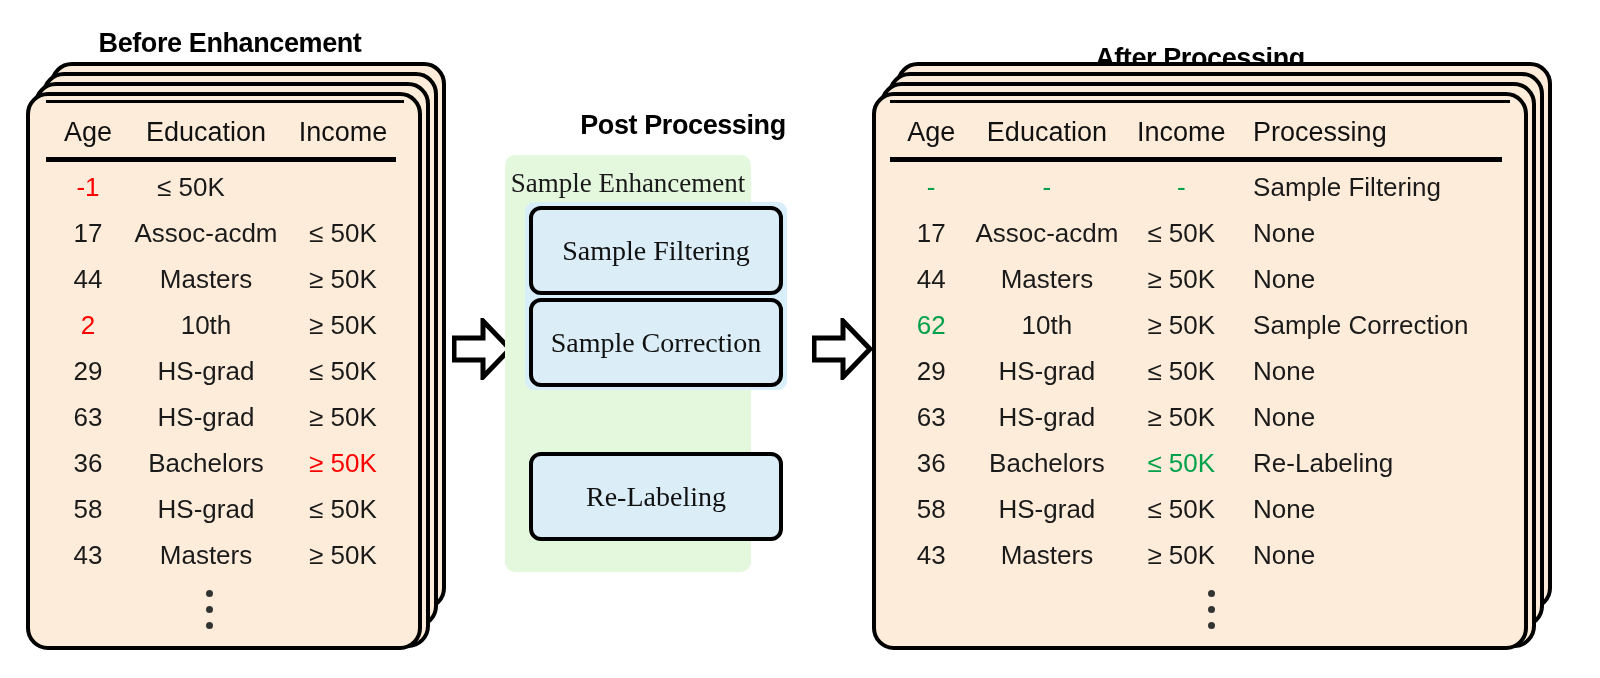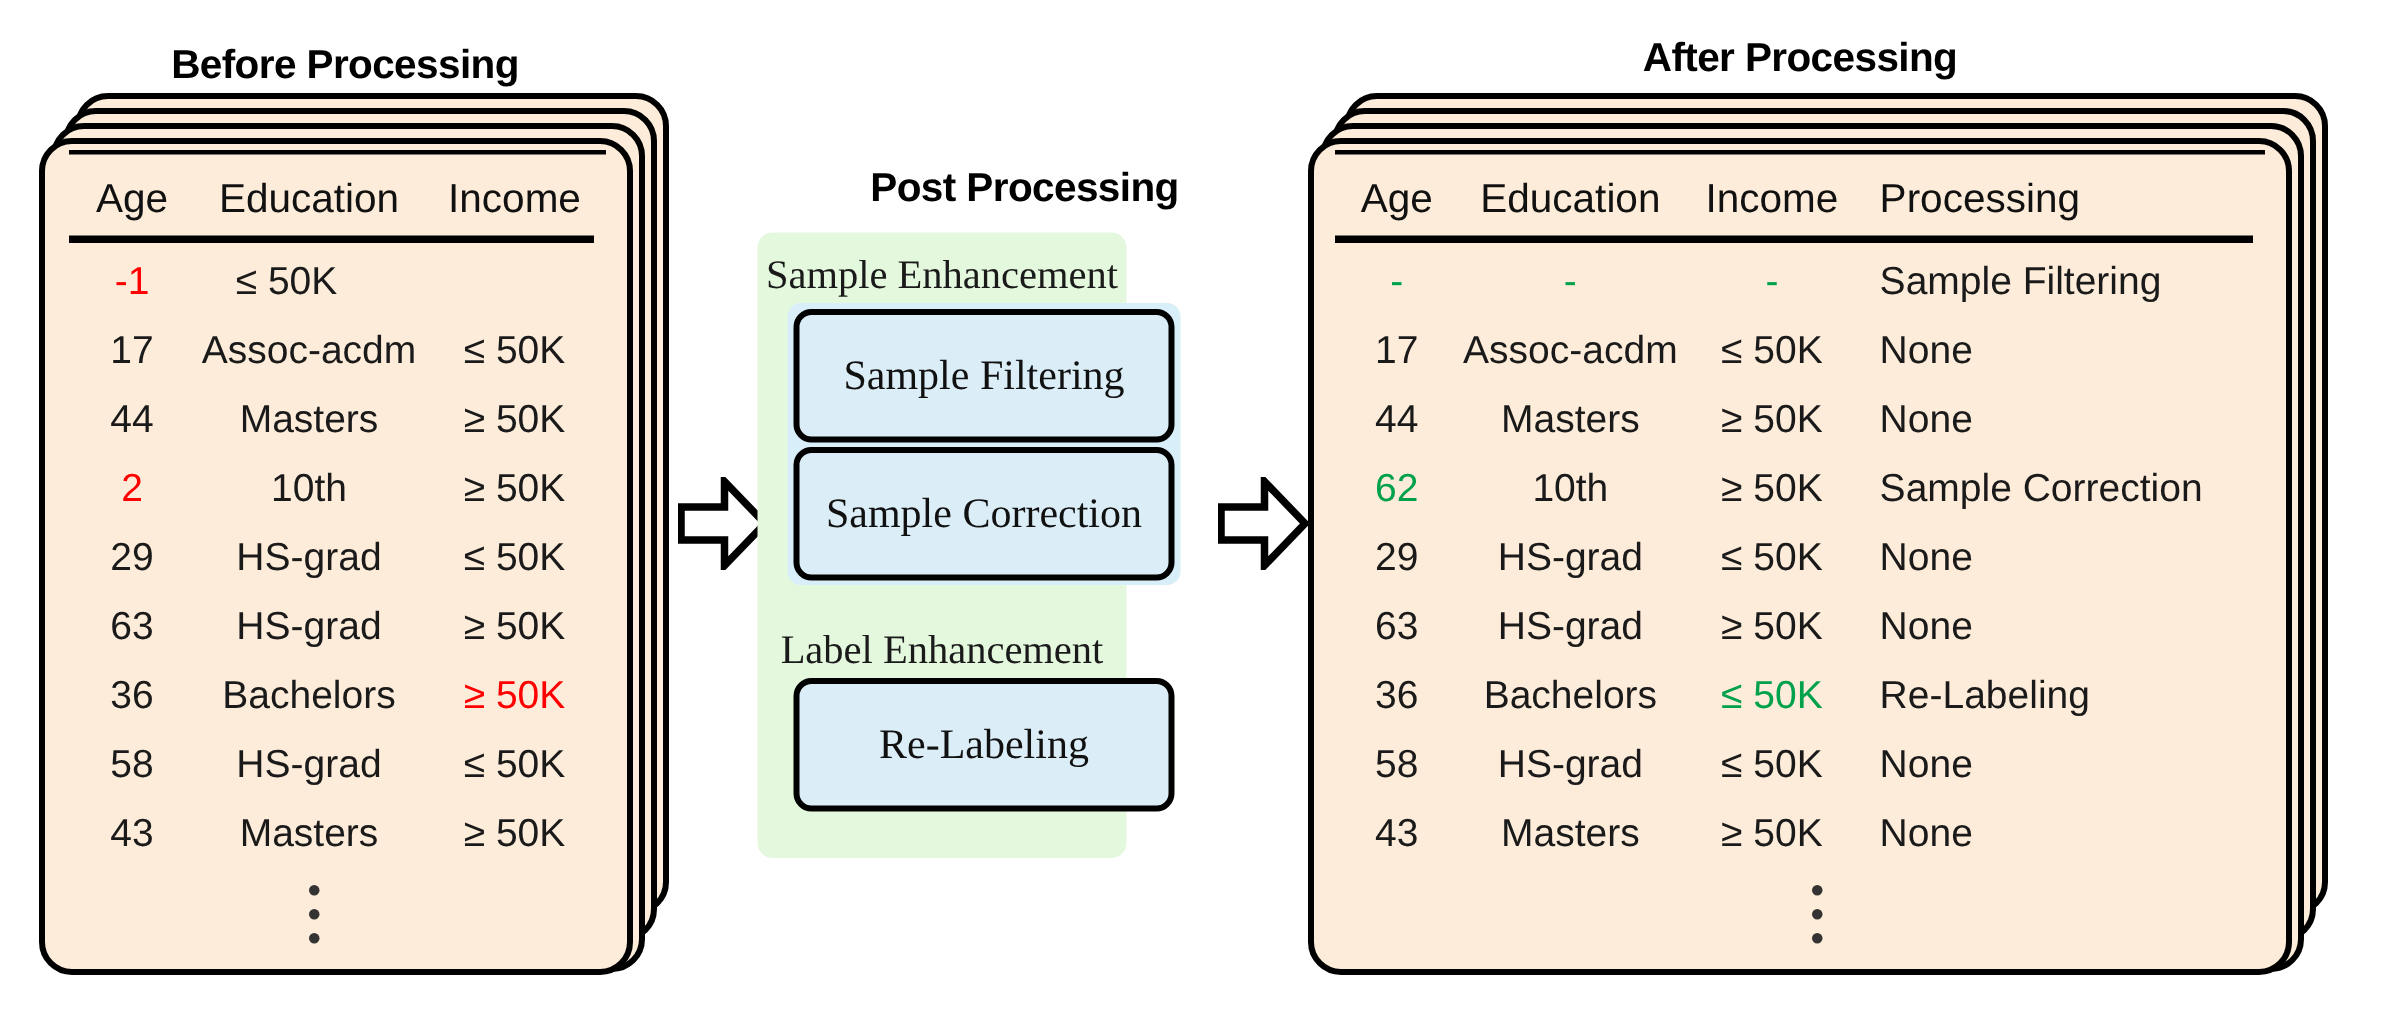--- a/index.html
+++ b/index.html
@@ -134,21 +134,21 @@
     justify-content: center;
     font-family: "Liberation Serif", serif;
     font-size: 28px;
     color: #111111;
     white-space: nowrap;
   }
 </style>
 </head>
 <body>
 
-<div class="panel-title" style="left:30px; top:28px; width:400px;">Before Processing</div>
+<div class="panel-title" style="left:30px; top:28px; width:400px;">Before Enhancement</div>
 
 <div class="card-stack" style="left:26px; top:62px; width:420px; height:588px;">
   <div class="sheet back3" style="left:24px; top:0px;  width:396px; height:548px;"></div>
   <div class="sheet back2" style="left:16px; top:10px; width:396px; height:556px;"></div>
   <div class="sheet back1" style="left:8px;  top:20px; width:396px; height:566px;"></div>
   <div class="sheet front" style="left:0px;  top:30px; width:396px; height:558px;"></div>
 
   <div class="data-table" style="left:20px; top:38px; width:358px; height:530px;">
 
     <div class="rule top" style="top:0px; width:358px;"></div>
@@ -236,32 +236,31 @@
 <div class="green-panel" style="left:505px; top:155px; width:246px; height:417px;">
 
   <div class="group-label" style="top:13px;">Sample Enhancement</div>
 
   <div class="blue-group" style="left:20px; top:47px; width:262px; height:188px;"></div>
 
   <div class="proc-box" style="left:24px; top:51px; width:254px; height:89px;">Sample Filtering</div>
 
   <div class="proc-box" style="left:24px; top:143px; width:254px; height:89px;">Sample Correction</div>
 
-  <div class="group-label" style="top:263px;">Label Enhancement</div>
 
   <div class="proc-box" style="left:24px; top:297px; width:254px; height:89px;">Re-Labeling</div>
 </div>
 
 <div class="arrow" style="left:812px; top:318px; width:60px; height:62px;">
   <svg width="60" height="62" viewBox="0 0 60 62" xmlns="http://www.w3.org/2000/svg">
     <polygon points="2,20 31,20 31,3 58,31 31,59 31,42 2,42" fill="#ffffff" stroke="#000000" stroke-width="5" stroke-linejoin="miter"></polygon>
   </svg>
 </div>
 
-<div class="panel-title" style="left:880px; top:23px; width:640px;">After Processing</div>
+<div class="panel-title" style="left:880px; top:43px; width:640px;">After Processing</div>
 
 <div class="card-stack" style="left:872px; top:62px; width:680px; height:588px;">
   <div class="sheet back3" style="left:24px; top:0px;  width:656px; height:548px;"></div>
   <div class="sheet back2" style="left:16px; top:10px; width:656px; height:556px;"></div>
   <div class="sheet back1" style="left:8px;  top:20px; width:656px; height:566px;"></div>
   <div class="sheet front" style="left:0px;  top:30px; width:656px; height:558px;"></div>
 
   <div class="data-table" style="left:18px; top:38px; width:620px; height:530px;">
 
     <div class="rule top" style="top:0px; width:620px;"></div>

